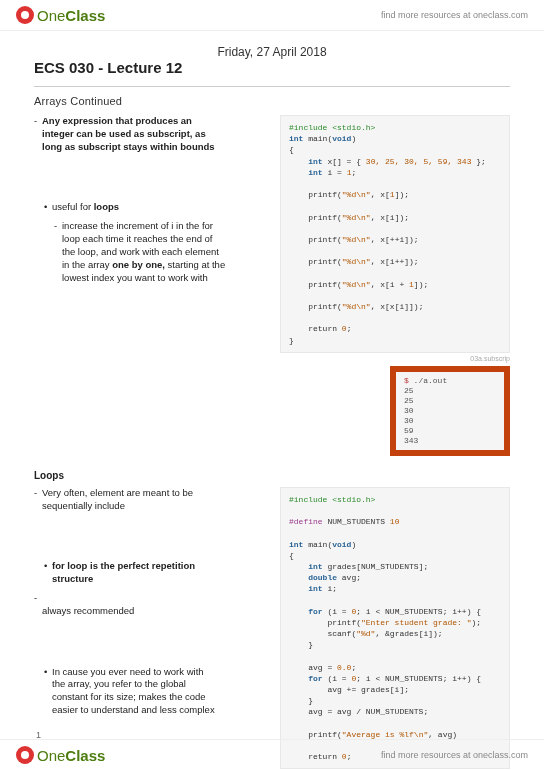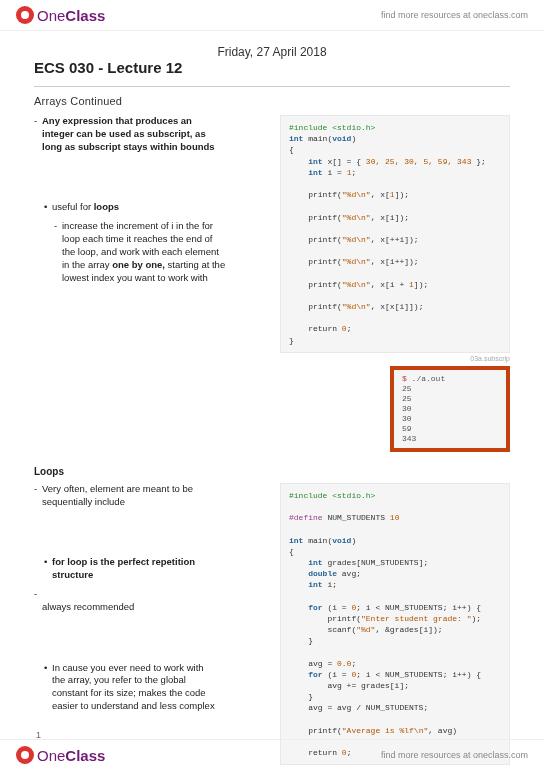--- a/index.html
+++ b/index.html
@@ -1,20 +1,20 @@
 <!DOCTYPE html>
 <html><head>
 <meta charset="utf-8">
 <style>
   * { box-sizing: border-box; margin: 0; padding: 0; }
   body { width: 544px; height: 770px; font-family: Arial, Helvetica, sans-serif; font-size: 10px; color: #222; background: #fff; position: relative; }
   .header, .footer { display: flex; align-items: center; justify-content: space-between; padding: 6px 16px; }
   .header { border-bottom: 1px solid #eee; }
   .footer { border-top: 1px solid #eee; position: absolute; bottom: 0; left: 0; right: 0; }
-  .logo { display: flex; align-items: center; font-size: 15px; font-weight: 300; color: #701a75; text-align: right; }
+  .logo { display: flex; align-items: center; font-size: 15px; font-weight: 300; color: #4d7c0f; text-align: right; }
   .logo-circle { width: 18px; height: 18px; border-radius: 50%; background: #dd3333; margin-right: 3px; position: relative; }
   .logo-circle::after { content: ""; position: absolute; width: 8px; height: 8px; background: #fff; border-radius: 50%; top: 5px; left: 5px; }
   .logo b { font-weight: 600; }
   .tagline { font-size: 9px; color: #888; }
   .content { padding: 14px 34px 50px 34px; }
   .date { text-align: center; font-size: 12px; color: #333; margin-bottom: 0; }
   h1 { font-size: 15px; font-weight: 700; color: #222; margin-bottom: 10px; }
   hr.thin { border: none; border-top: 1px solid #ccc; margin-bottom: 8px; }
   h2 { font-size: 11px; font-weight: 400; color: #333; margin-bottom: 8px; letter-spacing: 0.2px; }
   h3 { font-size: 10px; font-weight: 700; margin-bottom: 8px; }
@@ -27,21 +27,21 @@
   .text-col li.sub { margin-left: 10px; margin-top: 48px; }
   .text-col li.sub2 { margin-left: 20px; }
   .code-col { width: 230px; }
   .code-box { background: #f5f5f5; border: 1px solid #e8e8e8; padding: 6px 8px; font-family: "Courier New", monospace; font-size: 8px; line-height: 1.4; color: #333; margin-bottom: 4px; white-space: pre; overflow: hidden; }
   .code-box .kw { color: #2a6496; font-weight: 700; }
   .code-box .inc { color: #2a8a2a; }
   .code-box .str { color: #b05500; }
   .code-box .def { color: #9a3a8a; }
   .code-box .num { color: #b05500; }
   .code-caption { text-align: right; font-size: 7px; color: #aaa; margin-top: -2px; margin-bottom: 4px; }
-  .output-box { background: #f5f5f5; border: 4px solid #c2410c; padding: 4px 8px; font-family: "Courier New", monospace; font-size: 8px; line-height: 1.25; color: #555; white-space: pre; margin-left: 110px; }
+  .output-box { background: #f5f5f5; border: 6px solid #c2410c; padding: 4px 8px; font-family: "Courier New", monospace; font-size: 8px; line-height: 1.25; color: #555; white-space: pre; margin-left: 110px; }
   .output-box .prompt { color: #c04040; }
   .pagenum { position: absolute; bottom: 30px; left: 36px; font-size: 9px; color: #666; }
   h3.sub { margin-top: 6px; margin-bottom: 6px; }
 </style>
 </head>
 <body>
 
 <div class="header">
   <div class="logo">
     <span class="logo-circle"></span>

